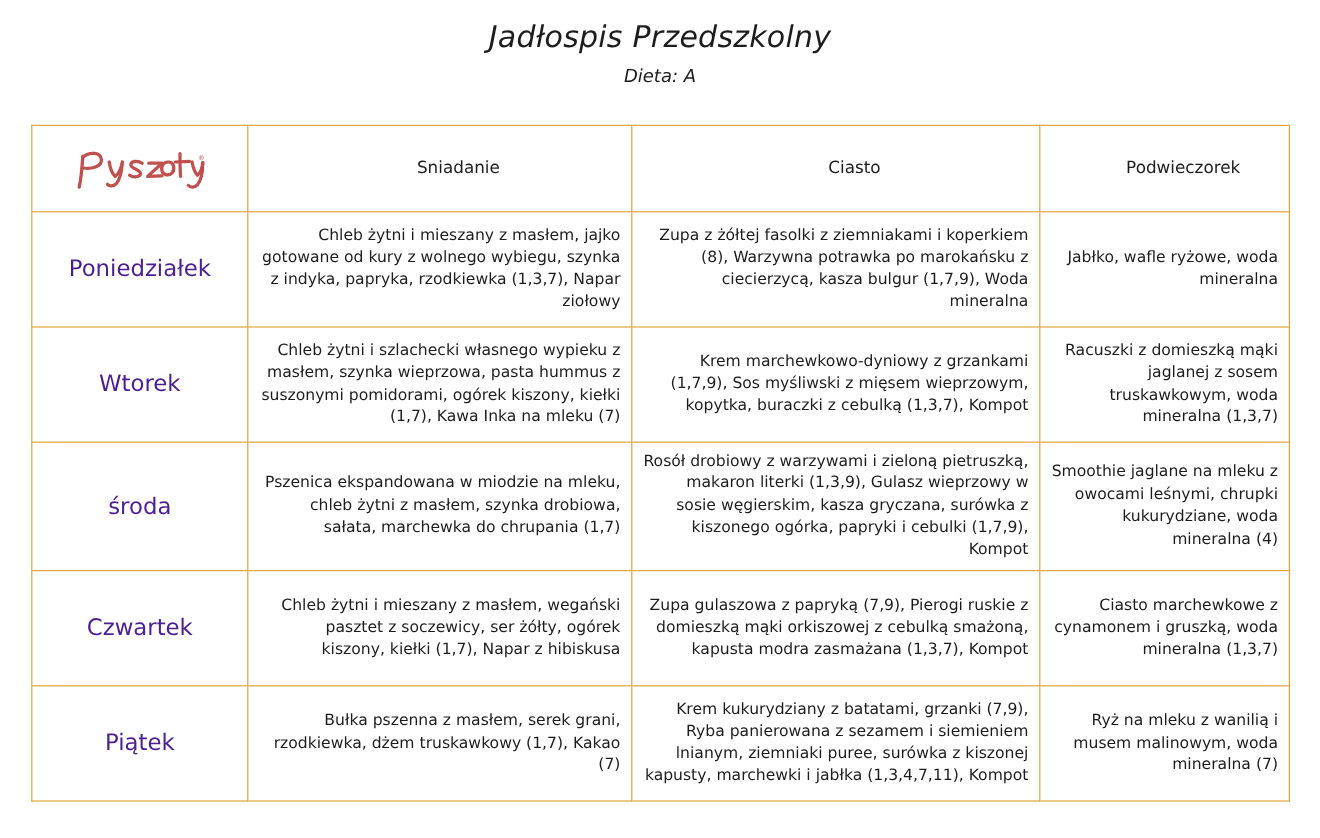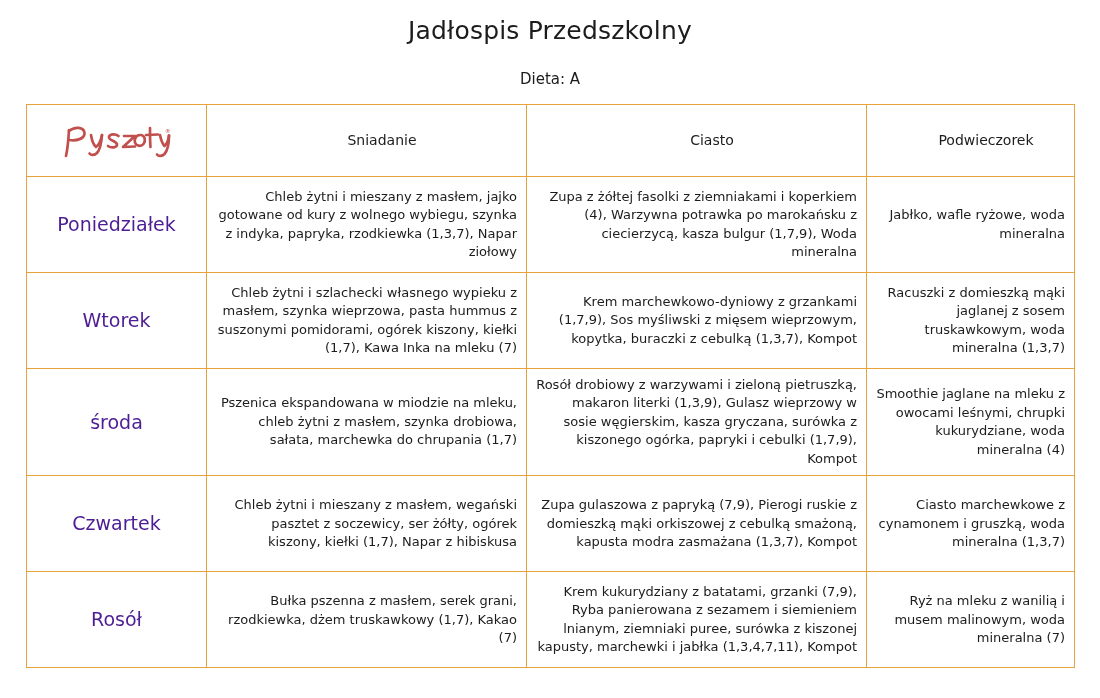--- a/index.html
+++ b/index.html
@@ -16,34 +16,35 @@
   }
   .page {
     width: 1100px;
     height: 698px;
     position: relative;
     box-sizing: border-box;
   }
   .header-block {
     text-align: center;
     padding-top: 16px;
+    font-style: italic;
   }
   .doc-title {
     font-size: 25px;
     font-weight: 400;
     letter-spacing: 0.2px;
     color: #1c1c1c;
     margin: 0;
     line-height: 1.2;
   }
   .doc-subtitle {
     font-size: 15px;
     font-weight: 400;
     color: #1c1c1c;
-    margin: 24px 0 0 0;
+    margin: 8px 0 0 0;
     line-height: 1.2;
   }
 
   .menu-table-wrap {
     position: absolute;
     left: 26px;
     top: 104px;
     width: 1048px;
   }
   table.menu-table {
@@ -146,21 +147,21 @@
         </tr>
 
         <tr class="day-row">
           <td>
             <div class="day-label">Poniedziałek</div>
           </td>
           <td>
             <div class="meal-text">Chleb żytni i mieszany z masłem, jajko gotowane od kury z wolnego wybiegu, szynka z indyka, papryka, rzodkiewka (1,3,7), Napar ziołowy</div>
           </td>
           <td>
-            <div class="meal-text">Zupa z żółtej fasolki z ziemniakami i koperkiem (4), Warzywna potrawka po marokańsku z ciecierzycą, kasza bulgur (1,7,9), Woda mineralna</div>
+            <div class="meal-text">Zupa z żółtej fasolki z ziemniakami i koperkiem (8), Warzywna potrawka po marokańsku z ciecierzycą, kasza bulgur (1,7,9), Woda mineralna</div>
           </td>
           <td>
             <div class="meal-text">Jabłko, wafle ryżowe, woda mineralna</div>
           </td>
         </tr>
 
         <tr class="day-row">
           <td>
             <div class="day-label">Wtorek</div>
           </td>
@@ -200,21 +201,21 @@
           <td>
             <div class="meal-text">Zupa gulaszowa z papryką (7,9), Pierogi ruskie z domieszką mąki orkiszowej z cebulką smażoną, kapusta modra zasmażana (1,3,7), Kompot</div>
           </td>
           <td>
             <div class="meal-text">Ciasto marchewkowe z cynamonem i gruszką, woda mineralna (1,3,7)</div>
           </td>
         </tr>
 
         <tr class="day-row">
           <td>
-            <div class="day-label">Rosół</div>
+            <div class="day-label">Piątek</div>
           </td>
           <td>
             <div class="meal-text">Bułka pszenna z masłem, serek grani, rzodkiewka, dżem truskawkowy (1,7), Kakao (7)</div>
           </td>
           <td>
             <div class="meal-text">Krem kukurydziany z batatami, grzanki (7,9), Ryba panierowana z sezamem i siemieniem lnianym, ziemniaki puree, surówka z kiszonej kapusty, marchewki i jabłka (1,3,4,7,11), Kompot</div>
           </td>
           <td>
             <div class="meal-text">Ryż na mleku z wanilią i musem malinowym, woda mineralna (7)</div>
           </td>

